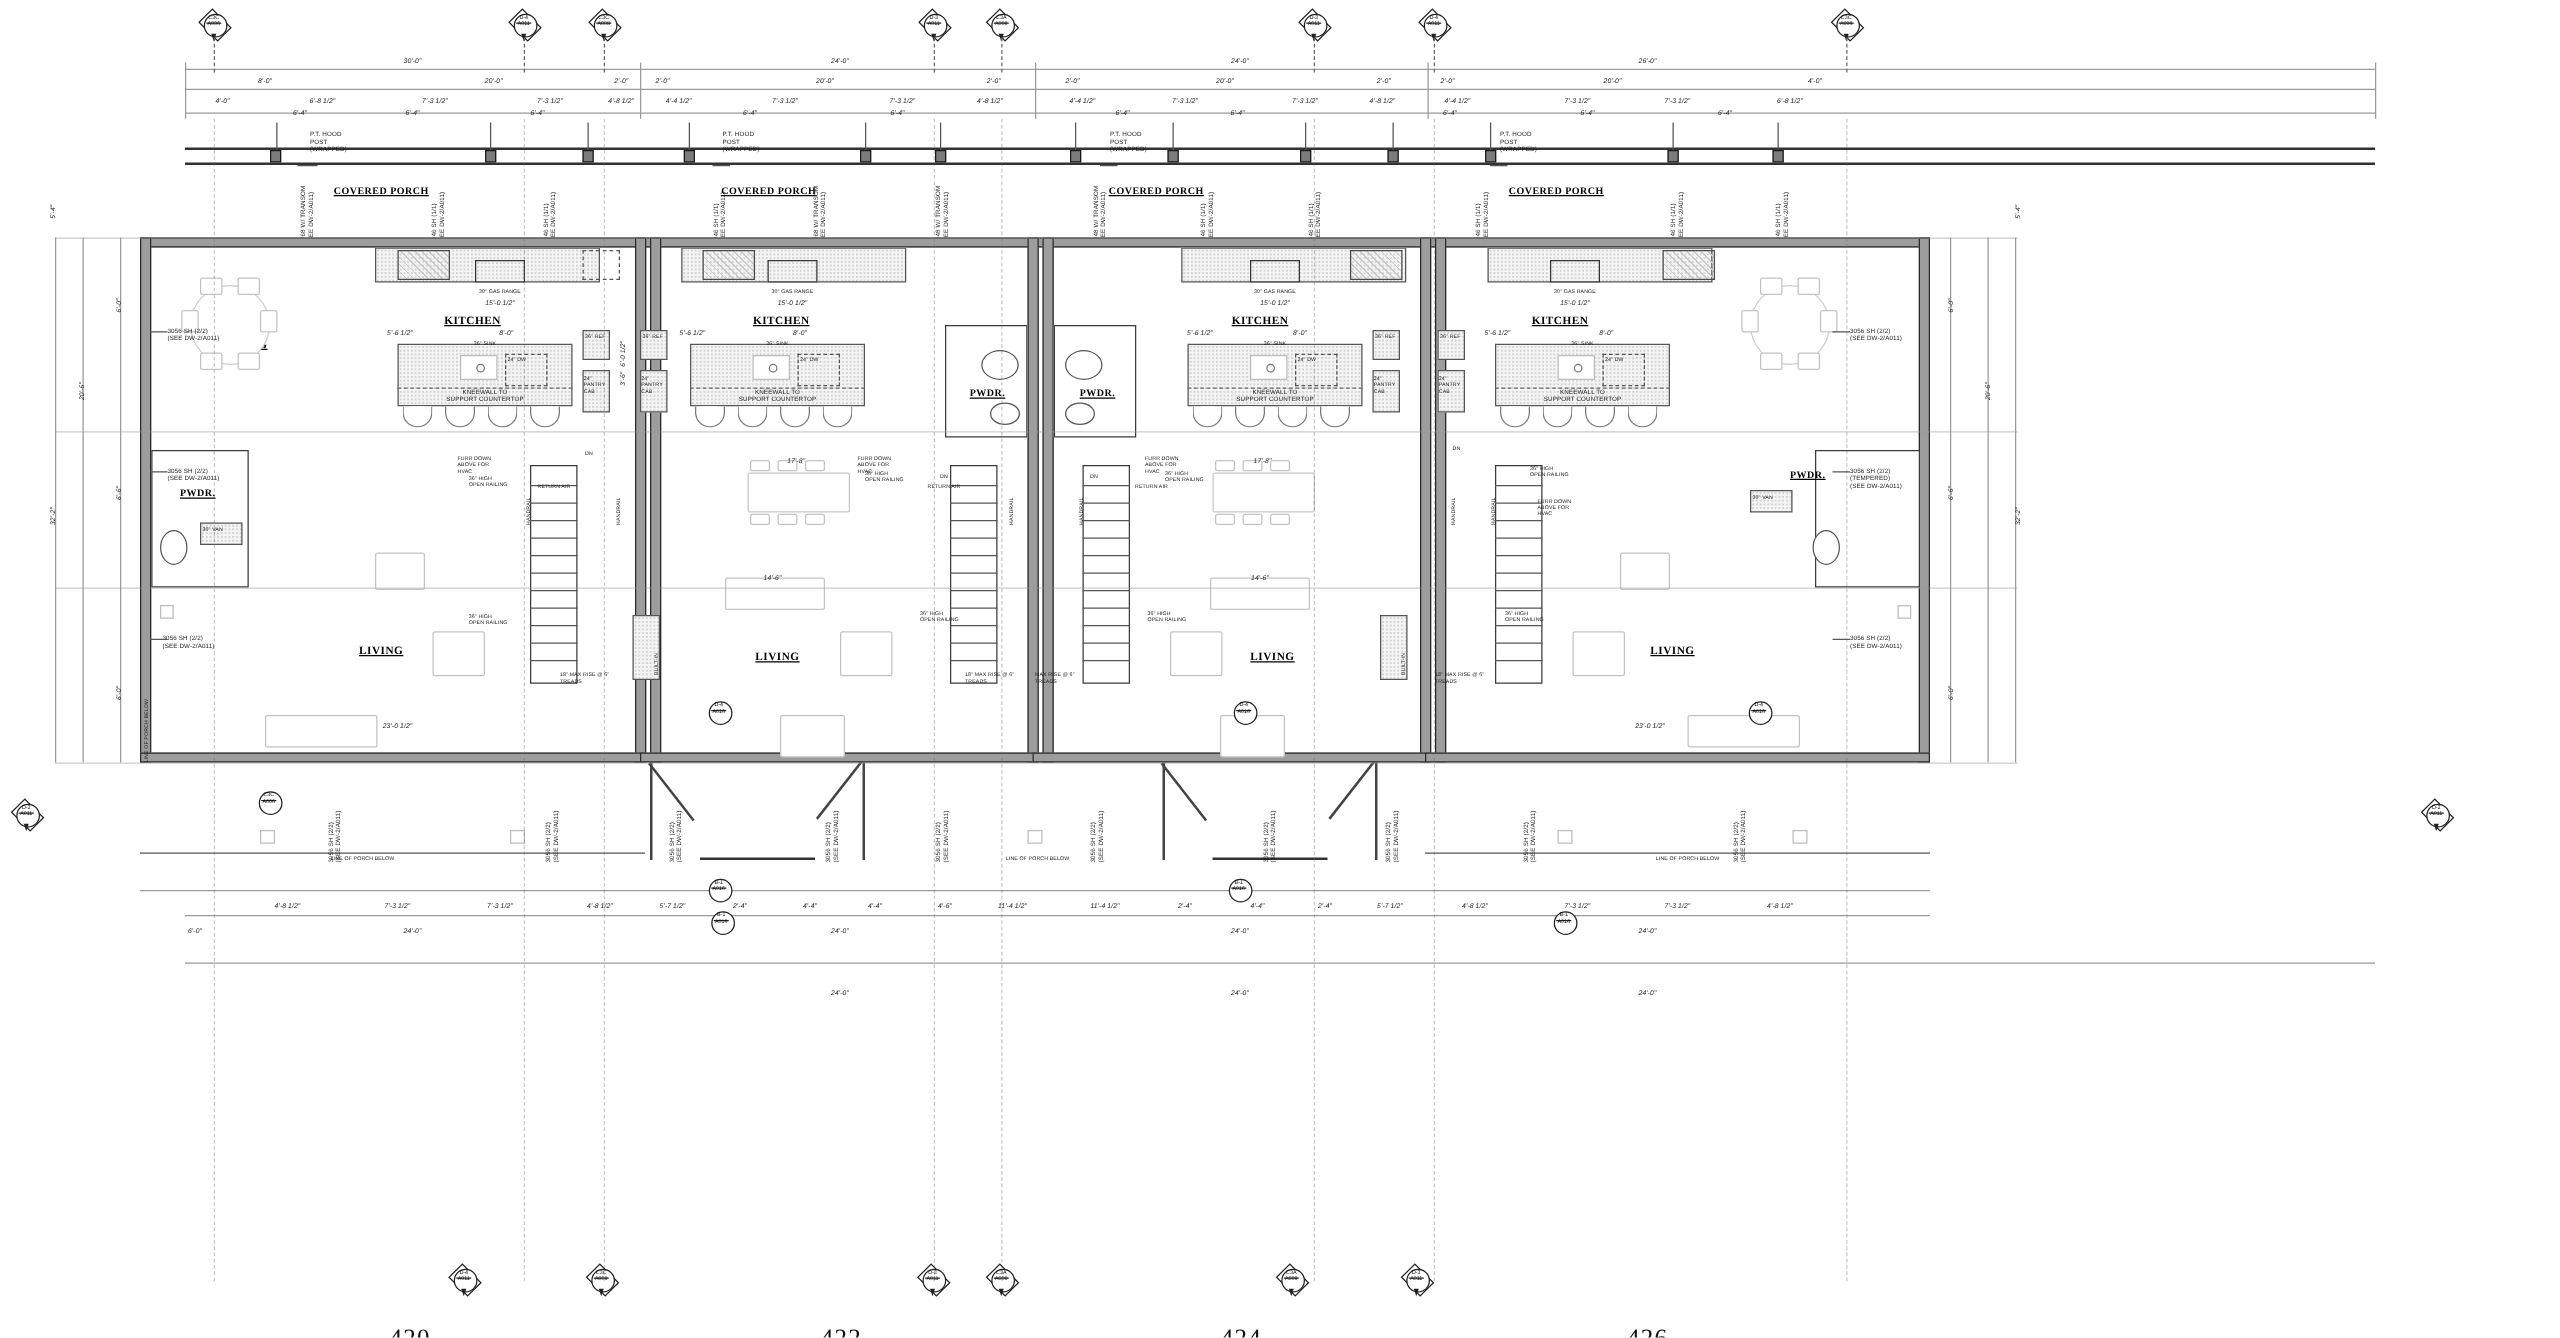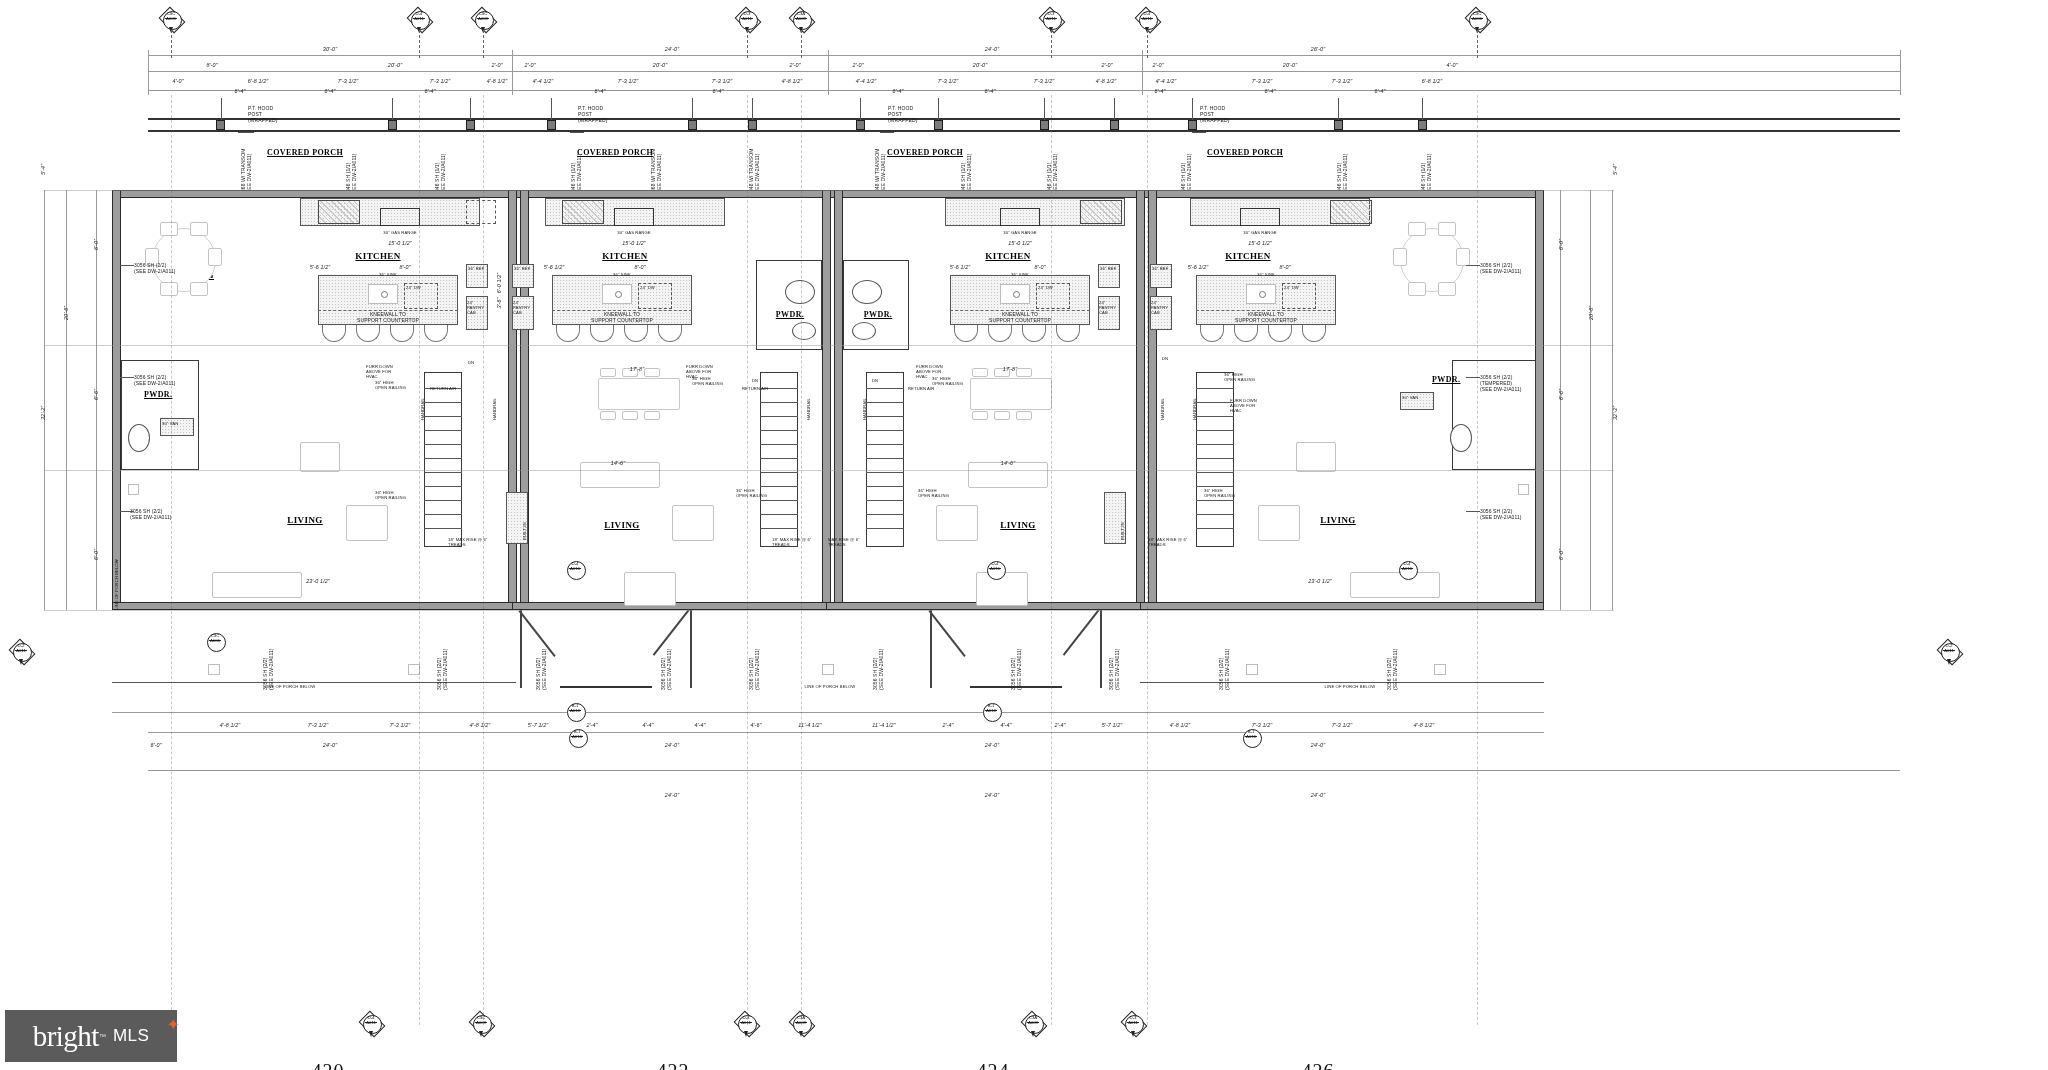--- a/index.html
+++ b/index.html
@@ -836,20 +836,14 @@
   <div class="dash-v" style="left:801px;top:95px;height:930px;opacity:.35;"></div>
   <div class="dash-v" style="left:1051px;top:95px;height:930px;opacity:.35;"></div>
   <div class="dash-v" style="left:1147px;top:95px;height:930px;opacity:.35;"></div>
   <div class="dash-v" style="left:1477px;top:95px;height:930px;opacity:.35;"></div>
 
   <div class="ln hl light" style="left:44px;top:190px;width:1570px;opacity:.5;"></div>
   <div class="ln hl light" style="left:44px;top:345px;width:1570px;opacity:.5;"></div>
   <div class="ln hl light" style="left:44px;top:470px;width:1570px;opacity:.5;"></div>
   <div class="ln hl light" style="left:44px;top:610px;width:1570px;opacity:.5;"></div>
 
-  <div id="wm">
-    <span class="b1">bright</span>
-    <span class="star">✦</span>
-    <span class="tm">™</span>
-    <span class="b2">MLS</span>
-  </div>
 
 </div>
 
 </body></html>

